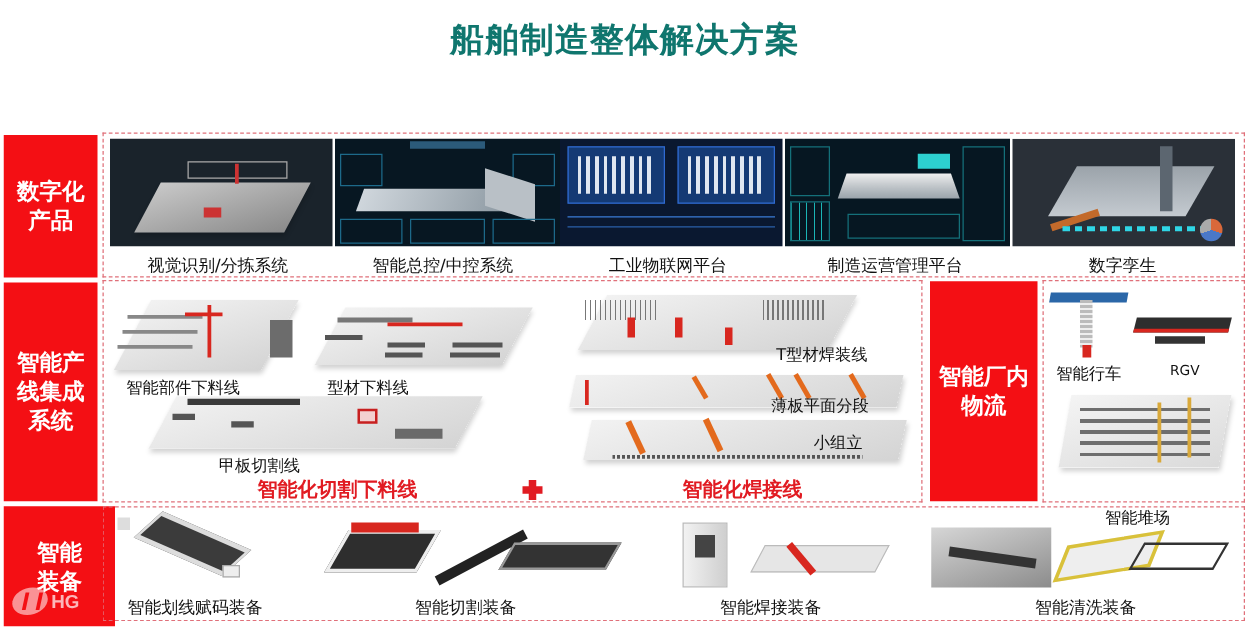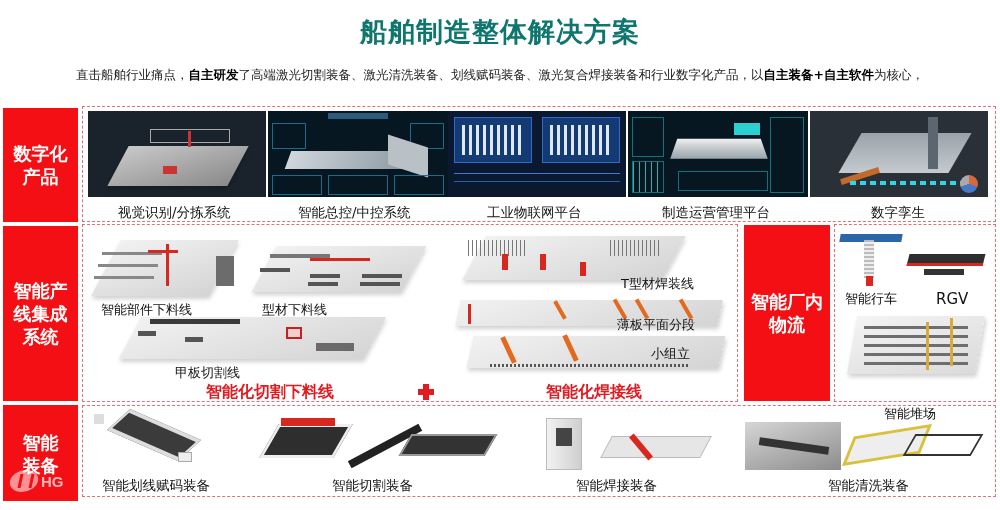--- a/index.html
+++ b/index.html
@@ -43,21 +43,20 @@
   .logo .mark::after { content: ""; position: absolute; left: 9px; top: 4px; width: 8px; height: 14px;
                        border-left: 3px solid #f40f14; border-right: 3px solid #f40f14; }
   .logo .txt { color: rgba(255,255,255,.7); font-weight: bold; font-size: 15px; margin-left: 3px;
                font-family: "Liberation Sans", sans-serif; }
 </style>
 </head>
 <body>
 
 <div class="title">船舶制造整体解决方案</div>
 <div class="intro">
-  <div id="intro1"><span>直击船舶行业痛点，</span><b>自主研发</b><span>了高端激光切割装备、激光清洗装备、划线赋码装备、激光复合焊接装备和行业数字化产品，以</span><b>自主装备+自主软件</b><span>为核心，</span></div>
 </div>
 
 <div class="redblock" style="left:3px; top:108px; width:75px; height:114px;">
   <div>
     <div>数字化</div>
     <div>产品</div>
   </div>
 </div>
 <div class="dashbox" style="left:82px; top:106px; width:914px; height:116px;"></div>
 
@@ -194,31 +193,31 @@
 <div class="panel" style="left:840px; top:232px; width:66px; height:58px;">
   <div class="g" style="position:absolute; left:0; top:2px; width:62px; height:8px; background:#2b67a8; transform:skewX(-10deg);"></div>
   <div class="g" style="position:absolute; left:24px; top:8px; width:10px; height:38px; background:repeating-linear-gradient(180deg,#bbb 0 2px,#eee 2px 4px);"></div>
   <div class="g" style="position:absolute; left:26px; top:44px; width:7px; height:10px; background:#d8271f;"></div>
 </div>
 <div class="panel" style="left:904px; top:252px; width:84px; height:28px;">
   <div class="g" style="position:absolute; left:4px; top:2px; width:76px; height:12px; background:#2e2e2e; border-bottom:3px solid #d8271f; transform:skewX(-14deg);"></div>
   <div class="g" style="position:absolute; left:20px; top:17px; width:40px; height:6px; background:#333;"></div>
 </div>
 <div class="cap" style="left:845px; top:290px; font-size:13px;">智能行车</div>
-<div class="cap" style="left:936px; top:290px; font-size:15px;">RGV</div>
+<div class="cap" style="left:936px; top:290px; font-size:11px;">RGV</div>
 
 <div class="panel" style="left:840px; top:312px; width:150px; height:66px;">
   <div class="plate" style="left:12px; top:4px; width:128px; height:58px; transform:skewX(-10deg); background:linear-gradient(160deg,#f4f4f4,#dadada);"></div>
   <div class="g" style="position:absolute; left:24px; top:14px; width:104px; height:40px; background:repeating-linear-gradient(180deg,#6e6e6e 0 3px,transparent 3px 9px);"></div>
   <div class="g" style="position:absolute; left:86px; top:10px; width:3px; height:48px; background:#d9a93a;"></div>
   <div class="g" style="position:absolute; left:110px; top:6px; width:3px; height:48px; background:#d9a93a;"></div>
 </div>
 <div class="cap" style="left:884px; top:368px; font-size:13px;margin-top:37px;">智能堆场</div>
 
-<div class="redblock" style="left:3px; top:405px; width:75px; height:96px; align-items:flex-start; padding-top:26px;">
+<div class="redblock" style="left:3px; top:405px; width:89px; height:96px; align-items:flex-start; padding-top:26px;">
   <div>
     <div>智能</div>
     <div>装备</div>
   </div>
 </div>
 <div class="logo">
   <div class="mark"></div>
   <span class="txt">HG</span>
 </div>
 <div class="dashbox" style="left:82px; top:405px; width:914px; height:92px;"></div>

